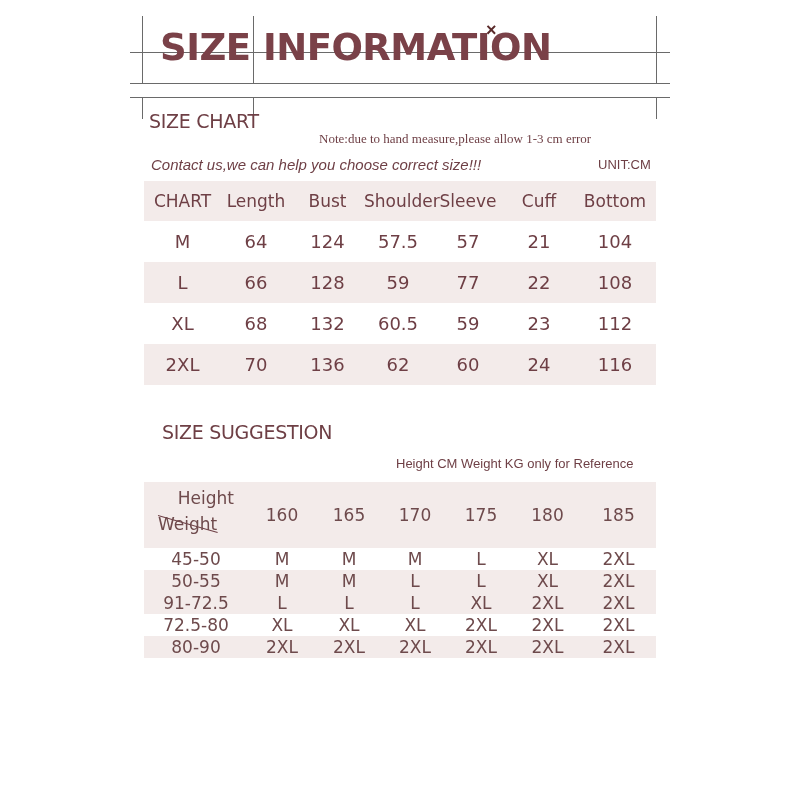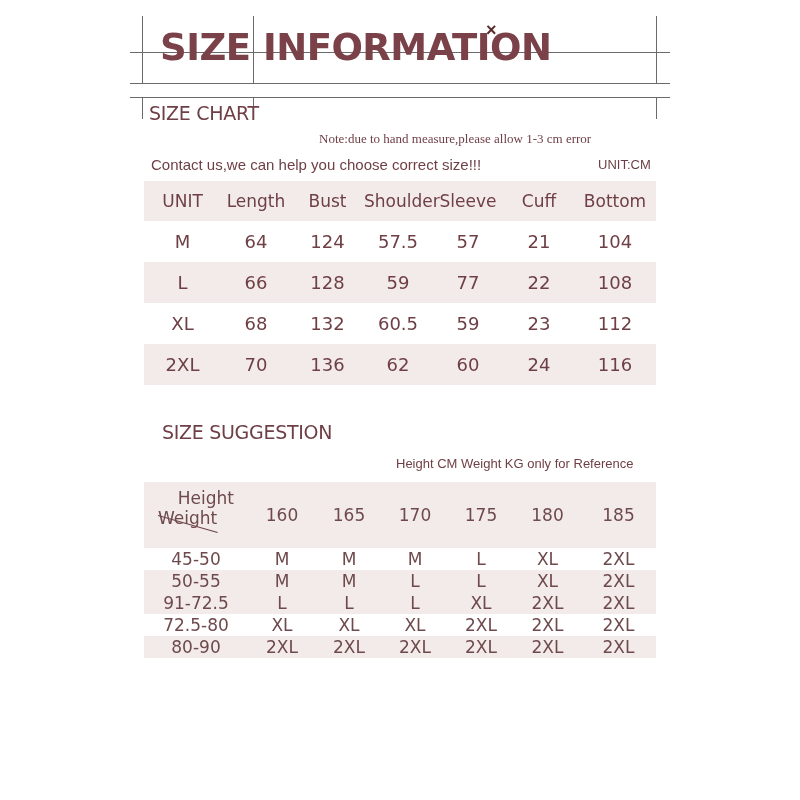--- a/index.html
+++ b/index.html
@@ -10,68 +10,68 @@
   .abs { position: absolute; }
   .line-h { position: absolute; height: 1px; background: #6a6a6a; }
   .line-v { position: absolute; width: 1px; background: #6a6a6a; }
   .title {
     left: 160px; top: 26px; font-size: 37px; font-weight: 900; letter-spacing: -0.5px;
     color: #7a4148; font-family: "DejaVu Sans", sans-serif; transform: scaleY(1.0);
   }
   .xmark { left: 486px; top: 20px; font-size: 18px; color: #5a2a2a; font-weight: bold; }
   .section-title { font-size: 19px; color: #6e3f45; font-family: "DejaVu Sans", sans-serif; letter-spacing: -0.3px; }
   .note { font-size: 13px; color: #6e3f45; }
-  .contact { font-size: 15px; color: #6e3f45; }
+  .contact { font-size: 15px; color: #6e3f45; font-style: italic; }
   table { border-collapse: collapse; position: absolute; table-layout: fixed; }
   td { text-align: center; padding: 0; color: #6e3f45; font-family: "DejaVu Sans", sans-serif; }
   .chart td { font-size: 18px; height: 41px; }
   .chart tr.hdr td { font-size: 17px; height: 40px; background: #f3ebea; }
   .chart tr.alt td { background: #f3ebea; }
   .sugg td { font-size: 17px; height: 22px; color: #6e4a4c; }
   .sugg tr.hdr td { height: 66px; background: #f3ebea; }
   .sugg tr.alt td { background: #f3ebea; text-align: center; }
   .diag { position: relative; width: 100%; height: 66px; }
   .diag .h { position: absolute; right: 14px; top: 6px; font-size: 17px; }
-  .diag .w { position: absolute; left: 14px; bottom: 20px; font-size: 17px; margin-top: 20px; }
+  .diag .w { position: absolute; left: 14px; bottom: 14px; font-size: 17px; margin-top: 20px; }
   .diag .slash { position: absolute; left: 14px; top: 33px; width: 62px; height: 1px; background: #6e3f45; transform: rotate(16deg); transform-origin: left center; }
 </style>
 </head>
 <body>
 
 <div class="line-v" style="left:142px; top:16px; height:68px;"></div>
 <div class="line-v" style="left:253px; top:16px; height:68px;"></div>
 <div class="line-v" style="left:656px; top:16px; height:68px;"></div>
 <div class="line-h" style="left:130px; top:52px; width:540px;"></div>
 <div class="line-h" style="left:130px; top:83px; width:540px;"></div>
 <div class="line-h" style="left:130px; top:97px; width:540px;"></div>
 <div class="line-v" style="left:142px; top:97px; height:22px;"></div>
 <div class="line-v" style="left:253px; top:97px; height:22px;"></div>
 <div class="line-v" style="left:656px; top:97px; height:22px;"></div>
 
 <div class="abs title">SIZE INFORMATION</div>
 <div class="abs xmark">×</div>
 
-<div class="abs section-title" style="left:149px; top:102px;">SIZE CHART</div>
+<div class="abs section-title" style="left:149px; top:110px;">SIZE CHART</div>
 <div class="abs note" style="left:319px; top:131px;font-family:Liberation Serif, serif;">Note:due to hand measure,please allow 1-3 cm error</div>
 <div class="abs contact" style="left:151px; top:156px;">Contact us,we can help you choose correct size!!!</div>
 <div class="abs note" style="left:598px; top:157px;">UNIT:CM</div>
 
 <table class="chart" style="left:144px; top:181px; width:512px;">
   <colgroup>
     <col style="width:77px">
       <col style="width:70px">
       <col style="width:73px">
       <col style="width:68px">
       <col style="width:72px">
       <col style="width:70px">
       <col style="width:82px">
   </colgroup>
   <tbody>
       <tr class="hdr">
-    <td>UNIT</td>
+    <td>CHART</td>
     <td>Length</td>
     <td>Bust</td>
     <td>Shoulder</td>
     <td>Sleeve</td>
     <td>Cuff</td>
     <td>Bottom</td>
   </tr>
   <tr>
     <td>M</td>
     <td>64</td>

